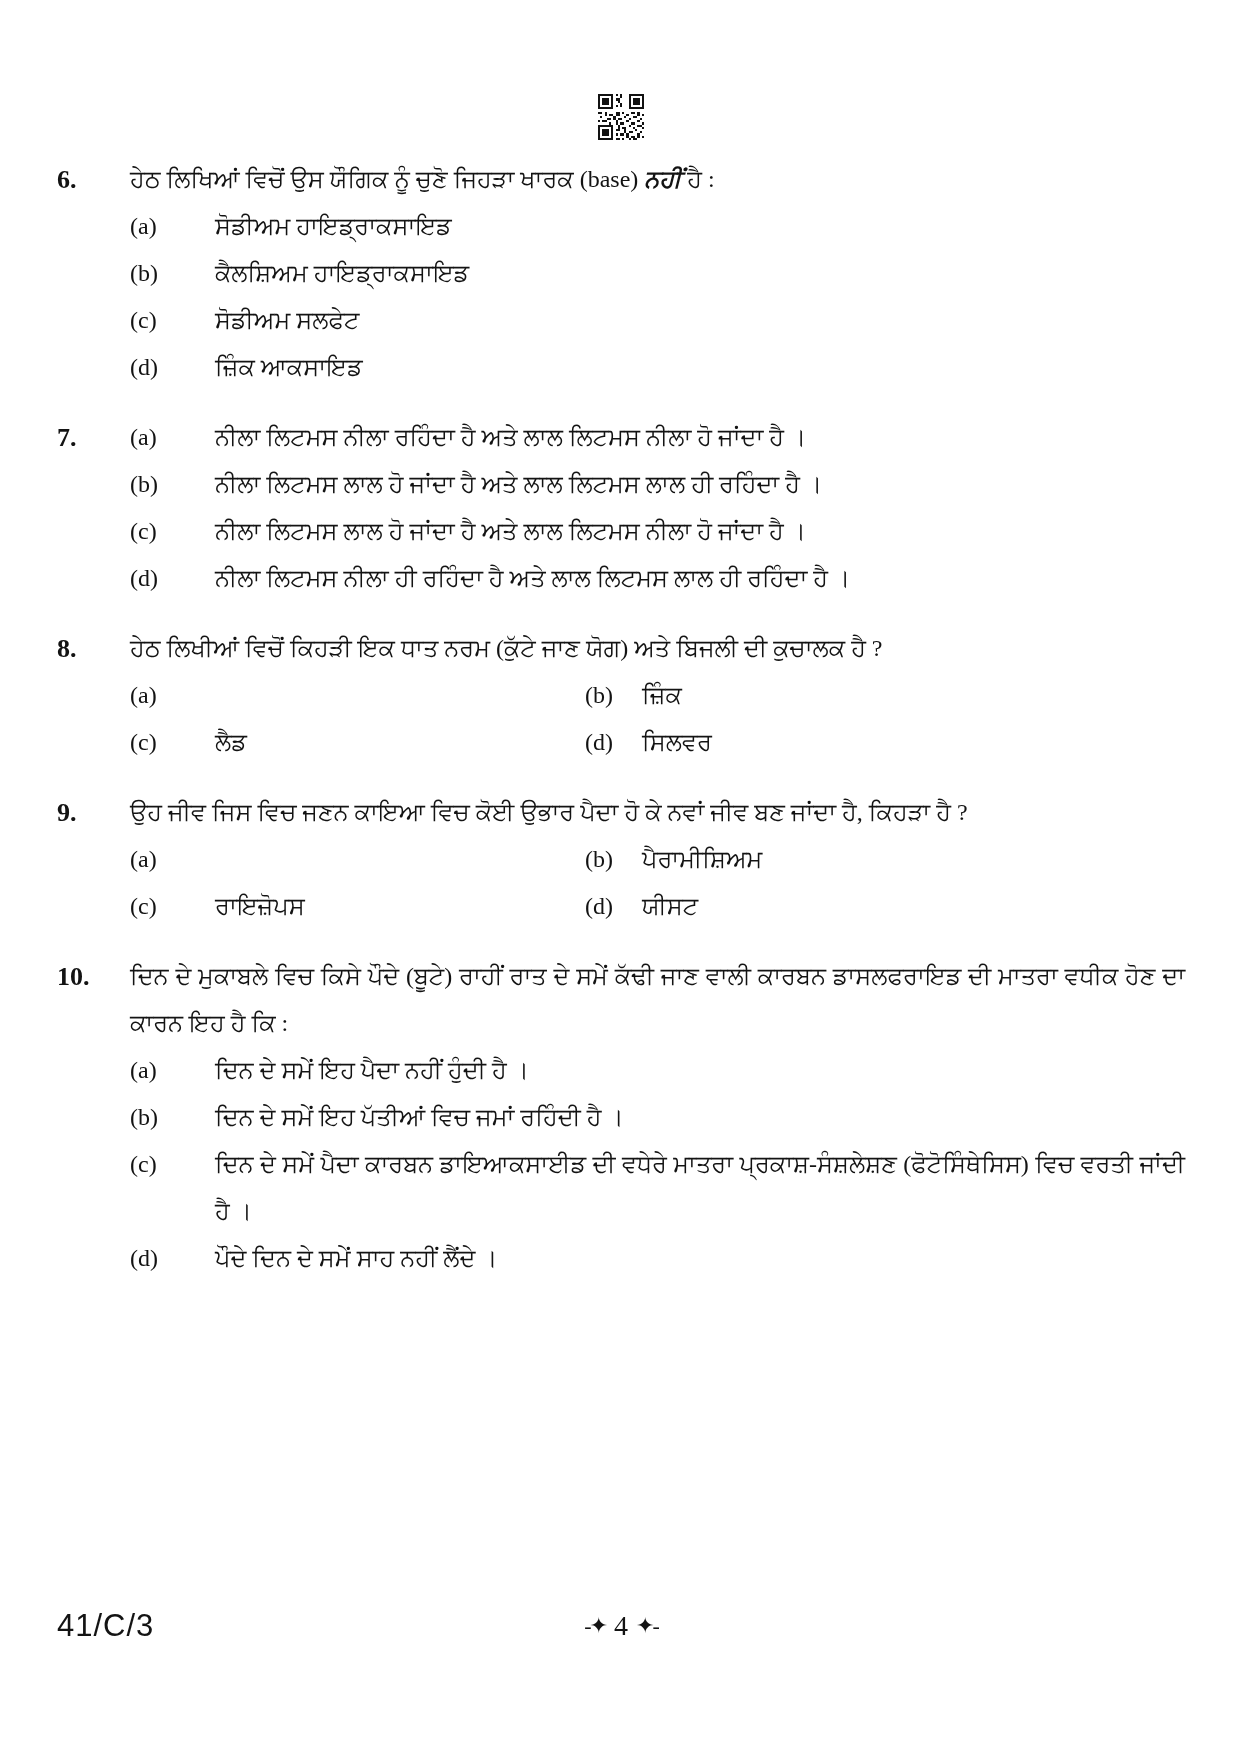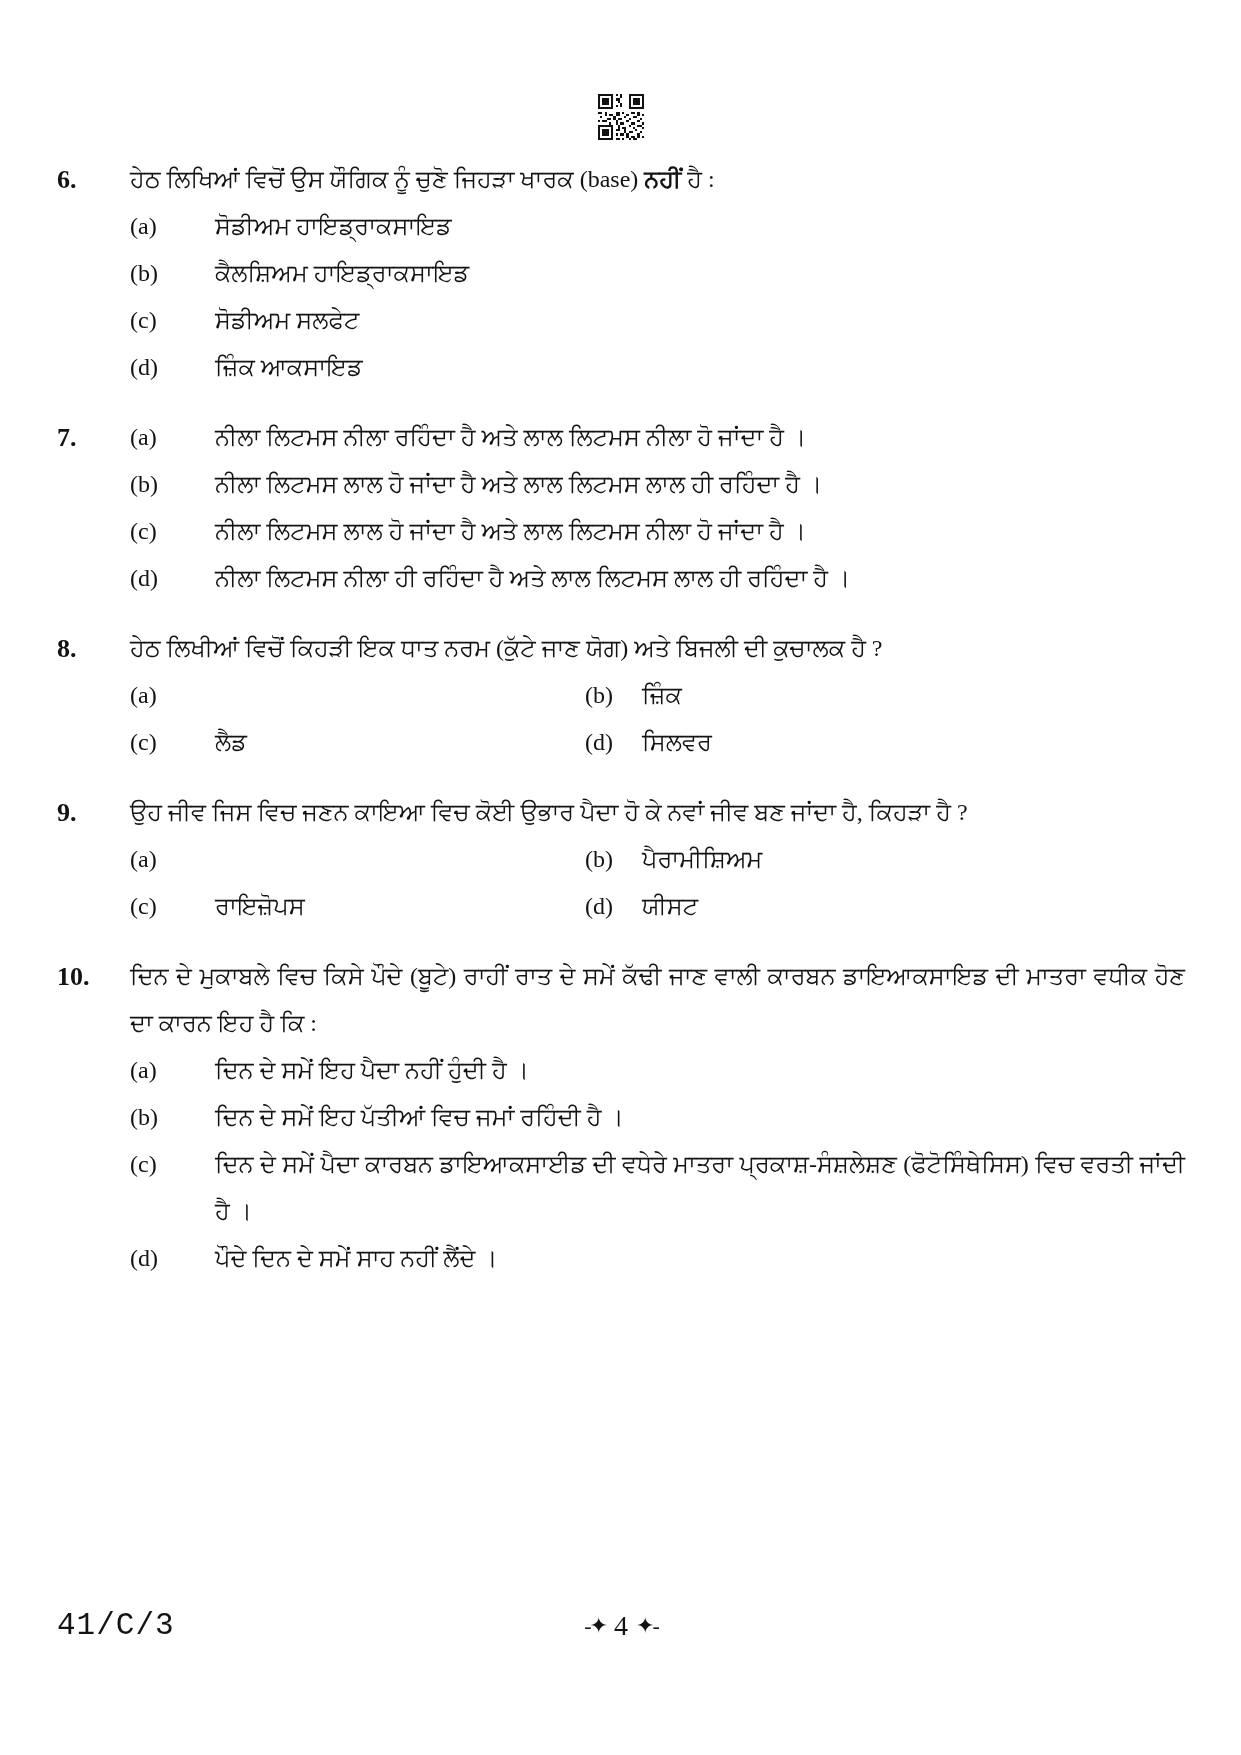--- a/index.html
+++ b/index.html
@@ -11,32 +11,32 @@
     padding:92px 56px 0 57px;
     font-family:"Liberation Serif","DejaVu Sans",serif;
     color:#131313;
     font-size:24px;
     overflow:hidden;
   }
   .qr-wrap { display:flex; justify-content:center; margin-bottom:12px; height:52px; }
   .q { display:grid; grid-template-columns:73px 1fr; margin-bottom:23px; }
   .q-num { font-weight:700; font-size:26px; line-height:47px; }
   .q-text { text-align:justify; line-height:47px; }
-  .em-bi { font-weight:700; }
+  .em-bi { font-weight:700; font-style:italic; }
   .opts { margin-top:0; }
   .opt { display:grid; grid-template-columns:85px 1fr; line-height:47px; }
   .opt-label { line-height:47px; }
   .opt-text { line-height:47px; }
   .opt-text.justify { text-align:justify; }
   .opts-2col { display:grid; grid-template-columns:455px 1fr; }
   .opts-2col .opt.col2 { grid-template-columns:57px 1fr; }
   .footer { position:absolute; left:57px; right:56px; top:1608px; height:46px; }
   .footer-code {
     position:absolute; left:0; top:0;
-    font-family:Liberation Mono, monospace;
+    font-family:Liberation Sans, sans-serif;
     font-size:31px; letter-spacing:1px;
   }
   .footer-page {
     position:absolute; left:0; right:0; top:2px;
     text-align:center; font-size:28px;
   }
   .footer-page .orn { font-size:22px; position:relative; top:-2px; letter-spacing:-2px; }
   .footer-page .num { padding:0 8px; }
 </style>
 </head>
@@ -166,21 +166,21 @@
           <span class="opt-label">(d)</span>
           <span class="opt-text">ਯੀਸਟ</span>
         </div>
       </div>
     </div>
   </div>
 
   <div class="q">
     <div class="q-num">10.</div>
     <div class="q-body">
-      <div class="q-text">ਦਿਨ ਦੇ ਮੁਕਾਬਲੇ ਵਿਚ ਕਿਸੇ ਪੌਦੇ (ਬੂਟੇ) ਰਾਹੀਂ ਰਾਤ ਦੇ ਸਮੇਂ ਕੱਢੀ ਜਾਣ ਵਾਲੀ ਕਾਰਬਨ ਡਾਇਆਕਸਾਇਡ ਦੀ ਮਾਤਰਾ ਵਧੀਕ ਹੋਣ ਦਾ ਕਾਰਨ ਇਹ ਹੈ ਕਿ :</div>
+      <div class="q-text">ਦਿਨ ਦੇ ਮੁਕਾਬਲੇ ਵਿਚ ਕਿਸੇ ਪੌਦੇ (ਬੂਟੇ) ਰਾਹੀਂ ਰਾਤ ਦੇ ਸਮੇਂ ਕੱਢੀ ਜਾਣ ਵਾਲੀ ਕਾਰਬਨ ਡਾਸਲਫਰਾਇਡ ਦੀ ਮਾਤਰਾ ਵਧੀਕ ਹੋਣ ਦਾ ਕਾਰਨ ਇਹ ਹੈ ਕਿ :</div>
       <div class="opts">
         <div class="opt">
           <span class="opt-label">(a)</span>
           <span class="opt-text">ਦਿਨ ਦੇ ਸਮੇਂ ਇਹ ਪੈਦਾ ਨਹੀਂ ਹੁੰਦੀ ਹੈ ।</span>
         </div>
         <div class="opt">
           <span class="opt-label">(b)</span>
           <span class="opt-text">ਦਿਨ ਦੇ ਸਮੇਂ ਇਹ ਪੱਤੀਆਂ ਵਿਚ ਜਮਾਂ ਰਹਿੰਦੀ ਹੈ ।</span>
         </div>
         <div class="opt">

